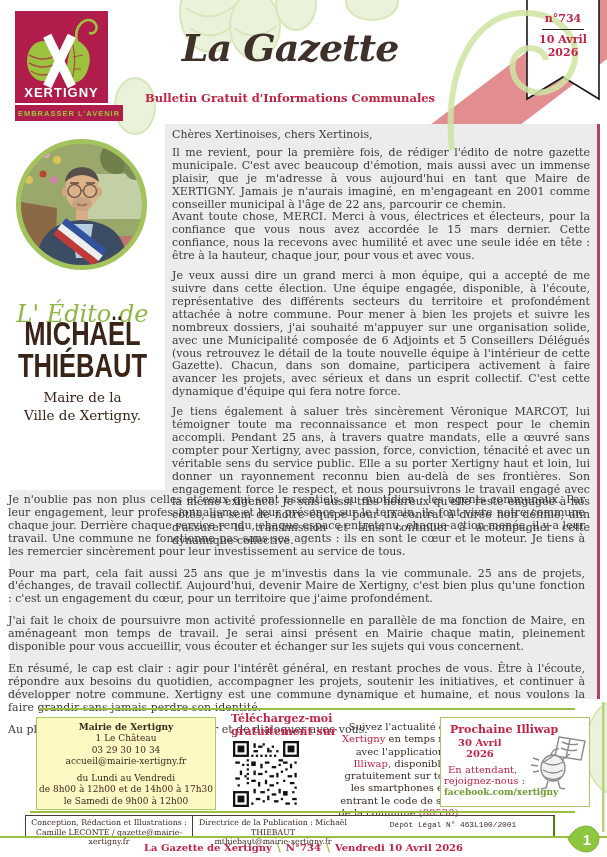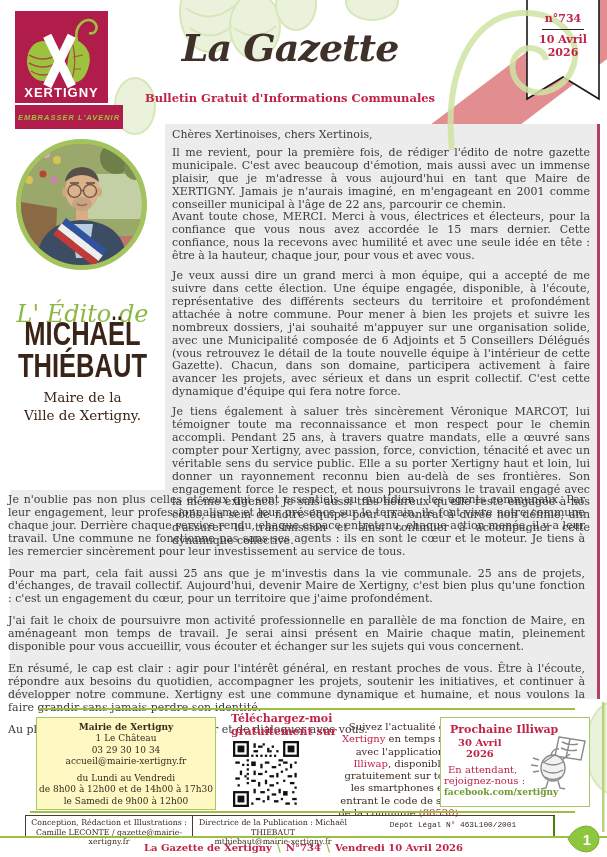--- a/index.html
+++ b/index.html
@@ -4,22 +4,22 @@
 <style>
   html,body{margin:0;padding:0;background:#fff;}
   #page{position:relative;width:607px;height:857px;background:#ffffff;overflow:hidden;
         font-family:"DejaVu Serif",serif;color:#3a3a3a;}
   svg{display:block;}
   .abs{position:absolute;}
 
   
   #decor-back{position:absolute;left:0;top:0;z-index:0;}
   #logo-square{left:15px;top:11px;width:93px;height:92px;z-index:4;}
-  #logo-banner{left:15px;top:105px;width:108px;height:24px;background:#b01d4b;z-index:4;
-               display:flex;align-items:center;justify-content:center;font-style:italic;}
+  #logo-banner{left:15px;top:105px;width:108px;height:16px;background:#b01d4b;z-index:4;
+               display:flex;align-items:center;justify-content:center;}
   #logo-banner span{font-family:"Liberation Sans",sans-serif;font-size:7.5px;font-weight:bold;
                     letter-spacing:1px;color:#9dc23d;}
   #masthead{left:130px;top:6px;width:320px;text-align:center;z-index:4;}
   #gazette-title{font-family:"DejaVu Serif",serif;font-style:italic;font-weight:bold;
                  font-size:38px;line-height:83px;color:#40302a;letter-spacing:-1px;}
   #gazette-subtitle{margin-top:2px;font-size:11.5px;font-weight:bold;color:#c02446;}
   #ribbon{left:526px;top:0;width:74px;height:101px;z-index:3;}
   #ribbon-text{left:526px;top:0;width:74px;z-index:5;text-align:center;color:#c02446;
                font-size:11px;font-weight:bold;}
   #ribbon-text .num{margin-top:12px;}

